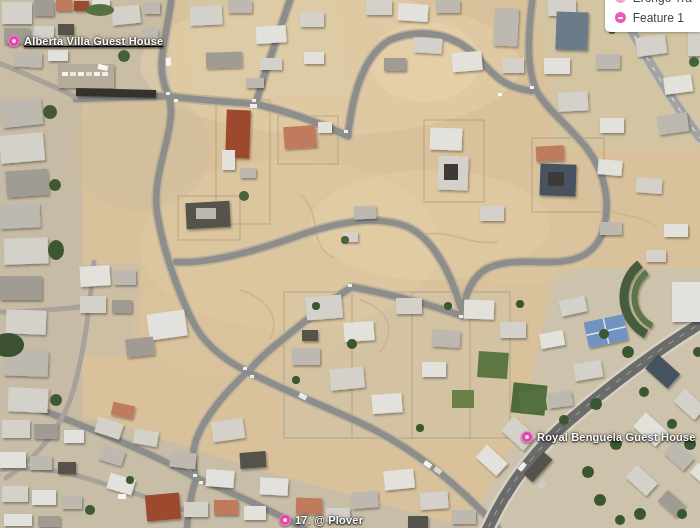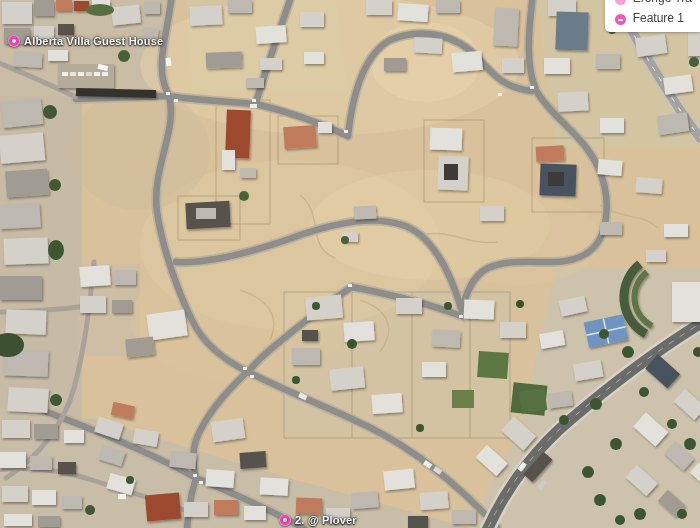--- a/index.html
+++ b/index.html
@@ -10,21 +10,21 @@
   .place{position:absolute;display:flex;align-items:center;gap:4px;}
   .pin{position:relative;width:12px;height:12px;border-radius:50%;background:#e246ab;
        box-shadow:0 1px 2px rgba(40,20,40,.55), inset 0 0 0 1px rgba(255,255,255,.4);flex:0 0 auto;}
   .pin-dot{position:absolute;left:4px;top:4px;width:4px;height:4px;border-radius:50%;background:#fbe3f3;}
   .place-label{color:#ffffff;font-size:11px;font-weight:bold;white-space:nowrap;letter-spacing:.2px;
        text-shadow:0 0 2px rgba(0,0,0,.9),0 1px 2px rgba(0,0,0,.8),0 0 4px rgba(0,0,0,.5);}
   
   .panel{position:absolute;top:-14px;right:0;background:#ffffff;border-radius:0 0 0 5px;
        box-shadow:0 1px 3px rgba(0,0,0,.3);padding:4px 8px 7px 10px;display:flex;flex-direction:column;
        gap:5px;min-width:72px;}
-  .panel-row{display:flex;align-items:flex-end;gap:7px;height:15px;cursor:pointer;}
+  .panel-row{display:flex;align-items:center;gap:7px;height:15px;cursor:pointer;}
   .swatch{position:relative;width:11px;height:11px;border-radius:50%;background:#ee58b8;flex:0 0 auto;}
   .swatch .dash{position:absolute;left:3px;top:4.5px;width:5px;height:2px;background:#ffffff;border-radius:1px;}
   .swatch-light{background:#f0a3d4;}
   .panel-label{font-size:12px;color:#454545;white-space:nowrap;}
   
   .scalebar{position:absolute;right:2px;bottom:0;}
 </style>
 </head>
 <body>
 
@@ -349,33 +349,39 @@
       <rect x="299" y="394" width="8" height="5" fill="#e8e8e4" transform="rotate(28 303 396)"></rect>
       <rect x="424" y="462" width="8" height="5" fill="#f2f2ee" transform="rotate(35 428 464)"></rect>
       <rect x="434" y="468" width="8" height="5" fill="#d8d8d4" transform="rotate(35 438 470)"></rect>
       <rect x="520" y="462" width="5" height="9" fill="#eeeeea" transform="rotate(40 522 466)"></rect>
       <rect x="540" y="480" width="5" height="9" fill="#cccccc" transform="rotate(40 542 484)"></rect>
       <rect x="118" y="494" width="8" height="5" fill="#f5f5f2"></rect>
       <rect x="250" y="104" width="7" height="4" fill="#eeeeea"></rect>
     </g>
   </svg>
 
-  <div class="place" style="left:8px;top:35px;">
+  <div class="place" style="left:8px;top:35px;text-decoration:underline;">
     <span class="pin">
       <span class="pin-dot"></span>
     </span>
     <span class="place-label">Alberta Villa Guest House</span>
   </div>
 
+  <div class="place" style="left:521px;top:431px;">
+    <span class="pin">
+      <span class="pin-dot"></span>
+    </span>
+    <span class="place-label">Royal Benguela Guest House</span>
+  </div>
 
   <div class="place" style="left:279px;top:514px;">
     <span class="pin">
       <span class="pin-dot"></span>
     </span>
-    <span class="place-label">2. @ Plover</span>
+    <span class="place-label">17. @ Plover</span>
   </div>
 
   <div class="panel">
     <div class="panel-row">
       <span class="swatch swatch-light">
         
       </span>
       <span class="panel-label">Erongo Tra</span>
     </div>
     <div class="panel-row">

